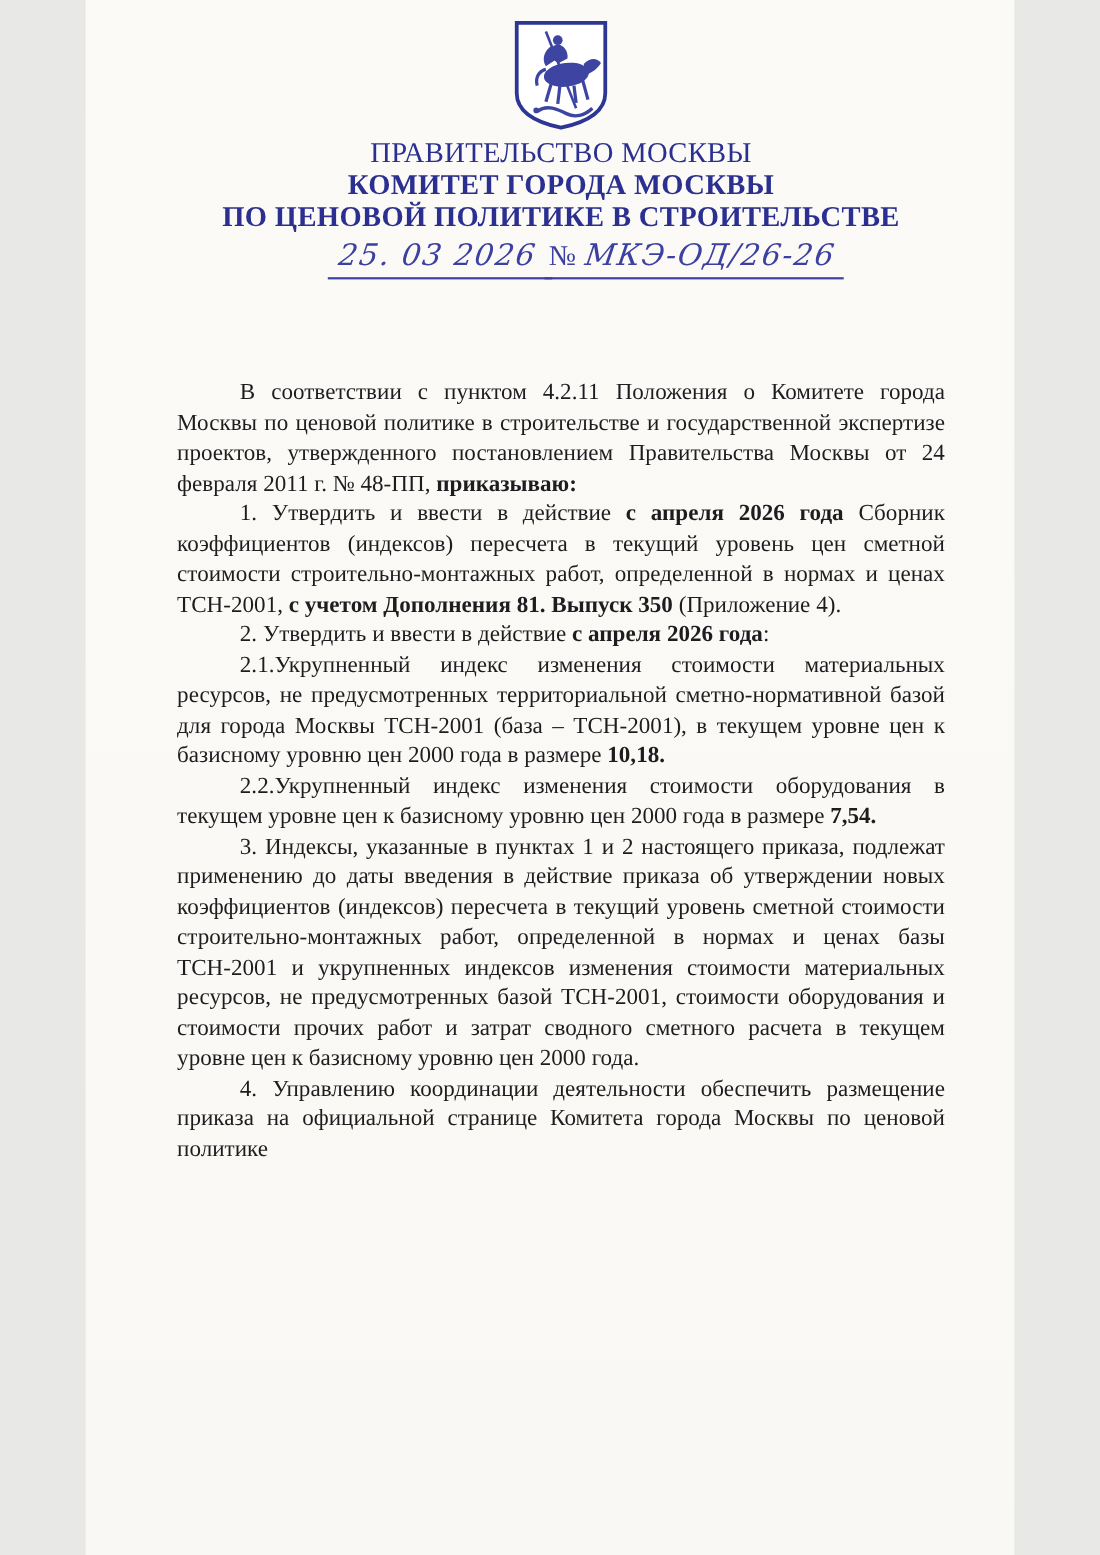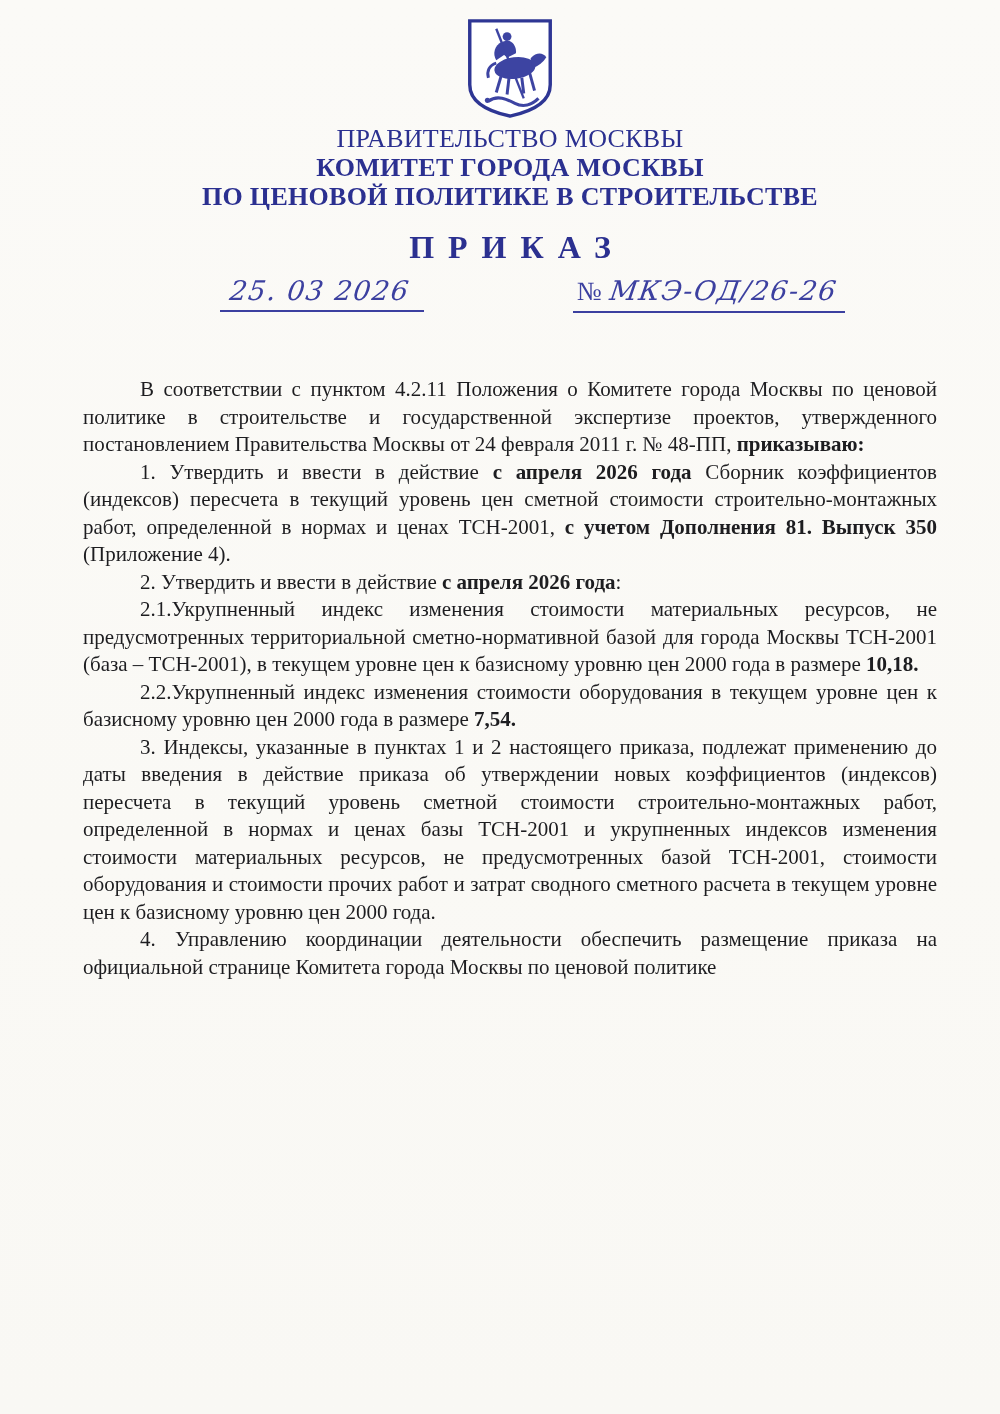--- a/index.html
+++ b/index.html
@@ -4,21 +4,21 @@
 <style>
   :root{
     --navy:#2b3090;
     --ink:#3c40a0;
     --text:#1d1d20;
     --paper:#fbfaf7;
   }
   *{margin:0;padding:0;box-sizing:border-box;}
   html,body{background:#e8e8e6;}
   .page{
-    width:1000px;height:1414px;margin:0 auto;position:relative;
+    width:844px;height:1414px;margin:0 auto;position:relative;
     background:var(--paper);
     background-image:linear-gradient(180deg, #fbfaf7 0%, #faf9f5 60%, #f9f8f4 100%);
     padding:0 63px 0 83px;
     overflow:hidden;
     font-family:"Liberation Serif","DejaVu Serif",serif;
     color:var(--text);
   }
   .emblem{width:106px;height:106px;margin:14px auto 0;display:block;}
   .org{ text-align:center;margin-top:4px;color:var(--navy);
         font-size:26px;line-height:29px;letter-spacing:.3px;}
@@ -42,21 +42,21 @@
   .number-group{
     position:absolute;right:92px;top:2px;
     border-bottom:2px solid var(--ink);padding:0 8px 4px 4px;white-space:nowrap;
   }
   .no-sign{color:var(--ink);font-size:26px;font-style:normal;
     font-family:"Liberation Serif",serif;margin-right:8px;}
   .subject{
     margin-top:42px;width:408px;font-weight:bold;font-size:22px;line-height:27px;
     text-align:justify;color:#151518;
   }
-  .body{margin-top:55px;}
+  .body{margin-top:80px;}
   .para{
     font-size:21px;line-height:27.5px;text-align:justify;text-indent:57px;
     color:var(--text);
   }
   .para .b{font-weight:bold;}
   .emblem svg{display:block;width:100%;height:100%;}
 </style>
 </head>
 <body>
 
@@ -91,21 +91,20 @@
       </g>
     </svg>
   </div>
 
   <div class="org">
     <div class="line">ПРАВИТЕЛЬСТВО МОСКВЫ</div>
     <div class="line bold">КОМИТЕТ ГОРОДА МОСКВЫ</div>
     <div class="line bold">ПО ЦЕНОВОЙ ПОЛИТИКЕ В СТРОИТЕЛЬСТВЕ</div>
   </div>
 
-  <div class="doc-title">ПРИКАЗ</div>
 
   <div class="dateline">
     <span class="date-group">
       <span class="hand">25. 03 2026</span>
     </span>
     <span class="number-group">
       <span class="no-sign">№</span><span class="hand">МКЭ-ОД/26-26</span>
     </span>
   </div>
 

